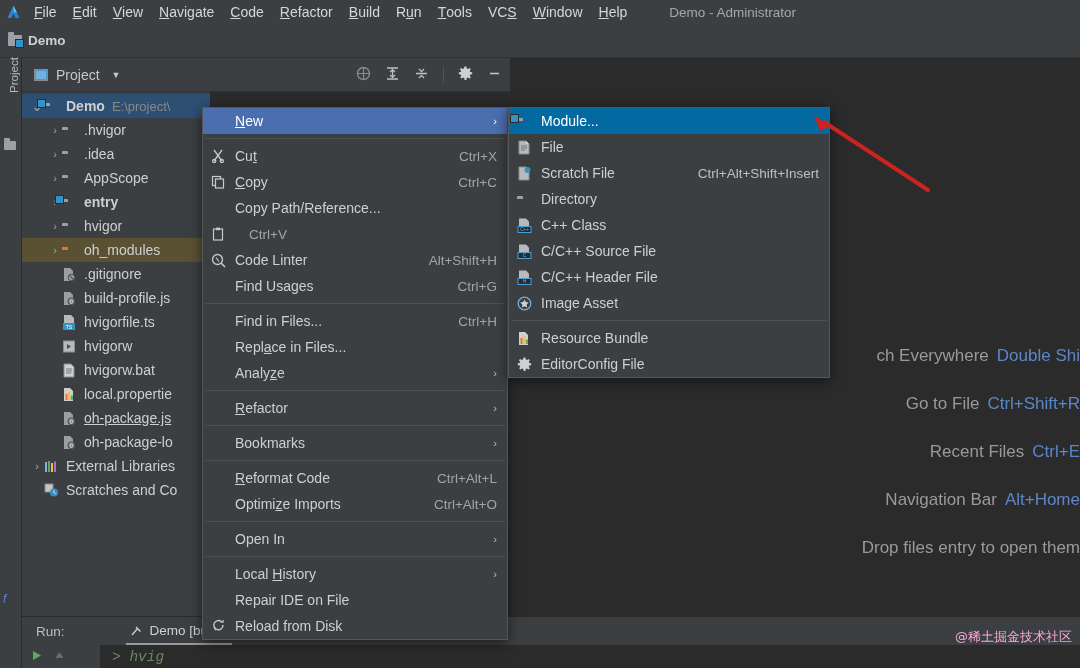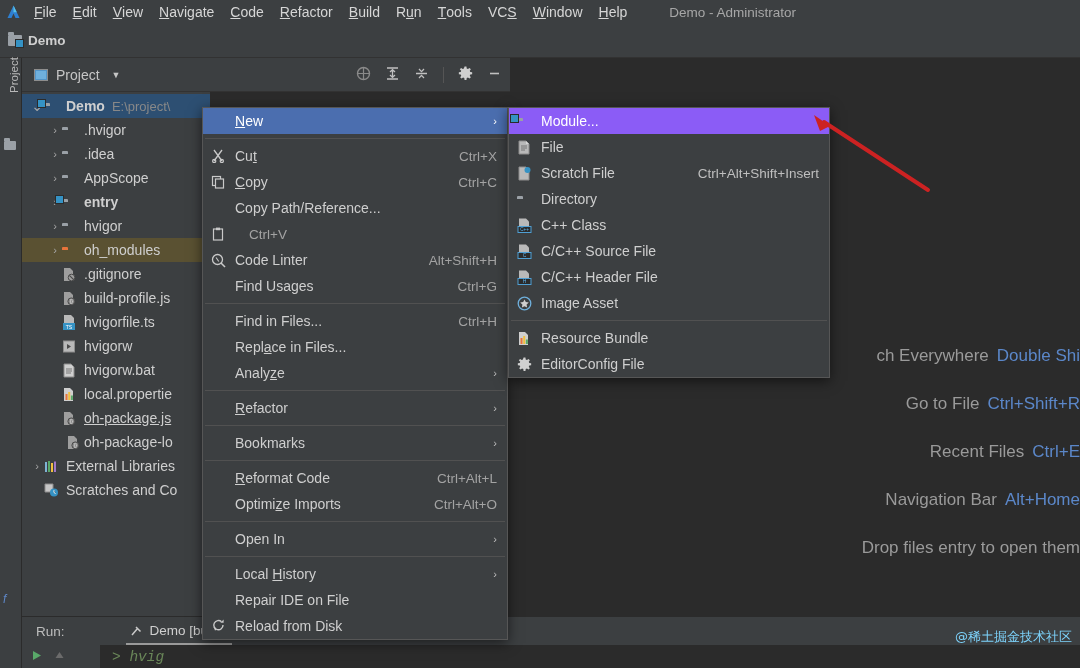--- a/index.html
+++ b/index.html
@@ -177,21 +177,21 @@
     position: absolute; left: 508px; top: 107px; width: 322px;
     background: #3c3f41;
     border: 1px solid #565656;
     box-shadow: 0 3px 12px rgba(0,0,0,0.55);
     z-index: 50;
   }
   .sub-item {
     height: 26px; display: flex; align-items: center;
     padding: 0 10px 0 8px; font-size: 14px; color: #cfcfcf; white-space: nowrap;
   }
-  .sub-item.hl { background: #8b5cf6; color: #ffffff; }
+  .sub-item.hl { background: #0369a1; color: #ffffff; }
   .sub-ico { flex: 0 0 24px; display: flex; align-items: center; justify-content: center; }
   .sub-text { flex: 0 0 auto; }
   .sub-short { margin-left: auto; color: #bfbfbf; font-size: 13.5px; }
 
   
   .ic { display: inline-block; line-height: 0; }
   .folder-plain {
     width: 14px; height: 11px; background: #9aa0a6; border-radius: 1px;
     position: relative;
   }
@@ -216,21 +216,21 @@
   .folder-orange:before {
     content: ""; position: absolute; left: 0; top: -3px; width: 6px; height: 3px;
     background: #e8743b; border-radius: 1px 1px 0 0;
   }
 
   
   .red-arrow { position: absolute; left: 800px; top: 110px; z-index: 90; pointer-events: none; }
 
   .watermark {
     position: absolute; right: 8px; bottom: 22px;
-    font-size: 13px; color: #7dd3fc; z-index: 95;
+    font-size: 13px; color: #f9a8d4; z-index: 95;
     font-family: "DejaVu Sans", sans-serif; white-space: nowrap;
   }
 </style>
 </head>
 <body>
 
 <div id="root">
 
   <div class="menubar">
     <div class="app-logo">
@@ -416,21 +416,21 @@
         </div>
         <div class="tree-row" style="padding-left: 26px; text-decoration: underline;">
           <span class="tree-arrow"></span>
           <span class="ic tree-icon"><svg width="14" height="15" viewBox="0 0 14 15">
               <path d="M2 1h6l3 3v10H2z" fill="#9e9e9e"></path>
               <circle cx="9.3" cy="10.3" r="3.4" fill="#8a8a8a" stroke="#4a4a4a"></circle>
               <text x="9.3" y="12.2" font-size="5" fill="#e0e0e0" text-anchor="middle" font-family="Liberation Sans">{}</text>
             </svg></span>
           <span class="tree-text">oh-package.js</span>
         </div>
-        <div class="tree-row" style="padding-left: 26px; text-align: right;">
+        <div class="tree-row" style="padding-left: 26px;">
           <span class="tree-arrow"></span>
           <span class="ic tree-icon"><svg width="14" height="15" viewBox="0 0 14 15">
               <path d="M2 1h6l3 3v10H2z" fill="#9e9e9e"></path>
               <circle cx="9.3" cy="10.3" r="3.4" fill="#8a8a8a" stroke="#4a4a4a"></circle>
               <text x="9.3" y="12.2" font-size="5" fill="#e0e0e0" text-anchor="middle" font-family="Liberation Sans">{}</text>
             </svg></span>
           <span class="tree-text">oh-package-lo</span>
         </div>
         <div class="tree-row" style="padding-left: 8px;">
           <span class="tree-arrow">›</span>

